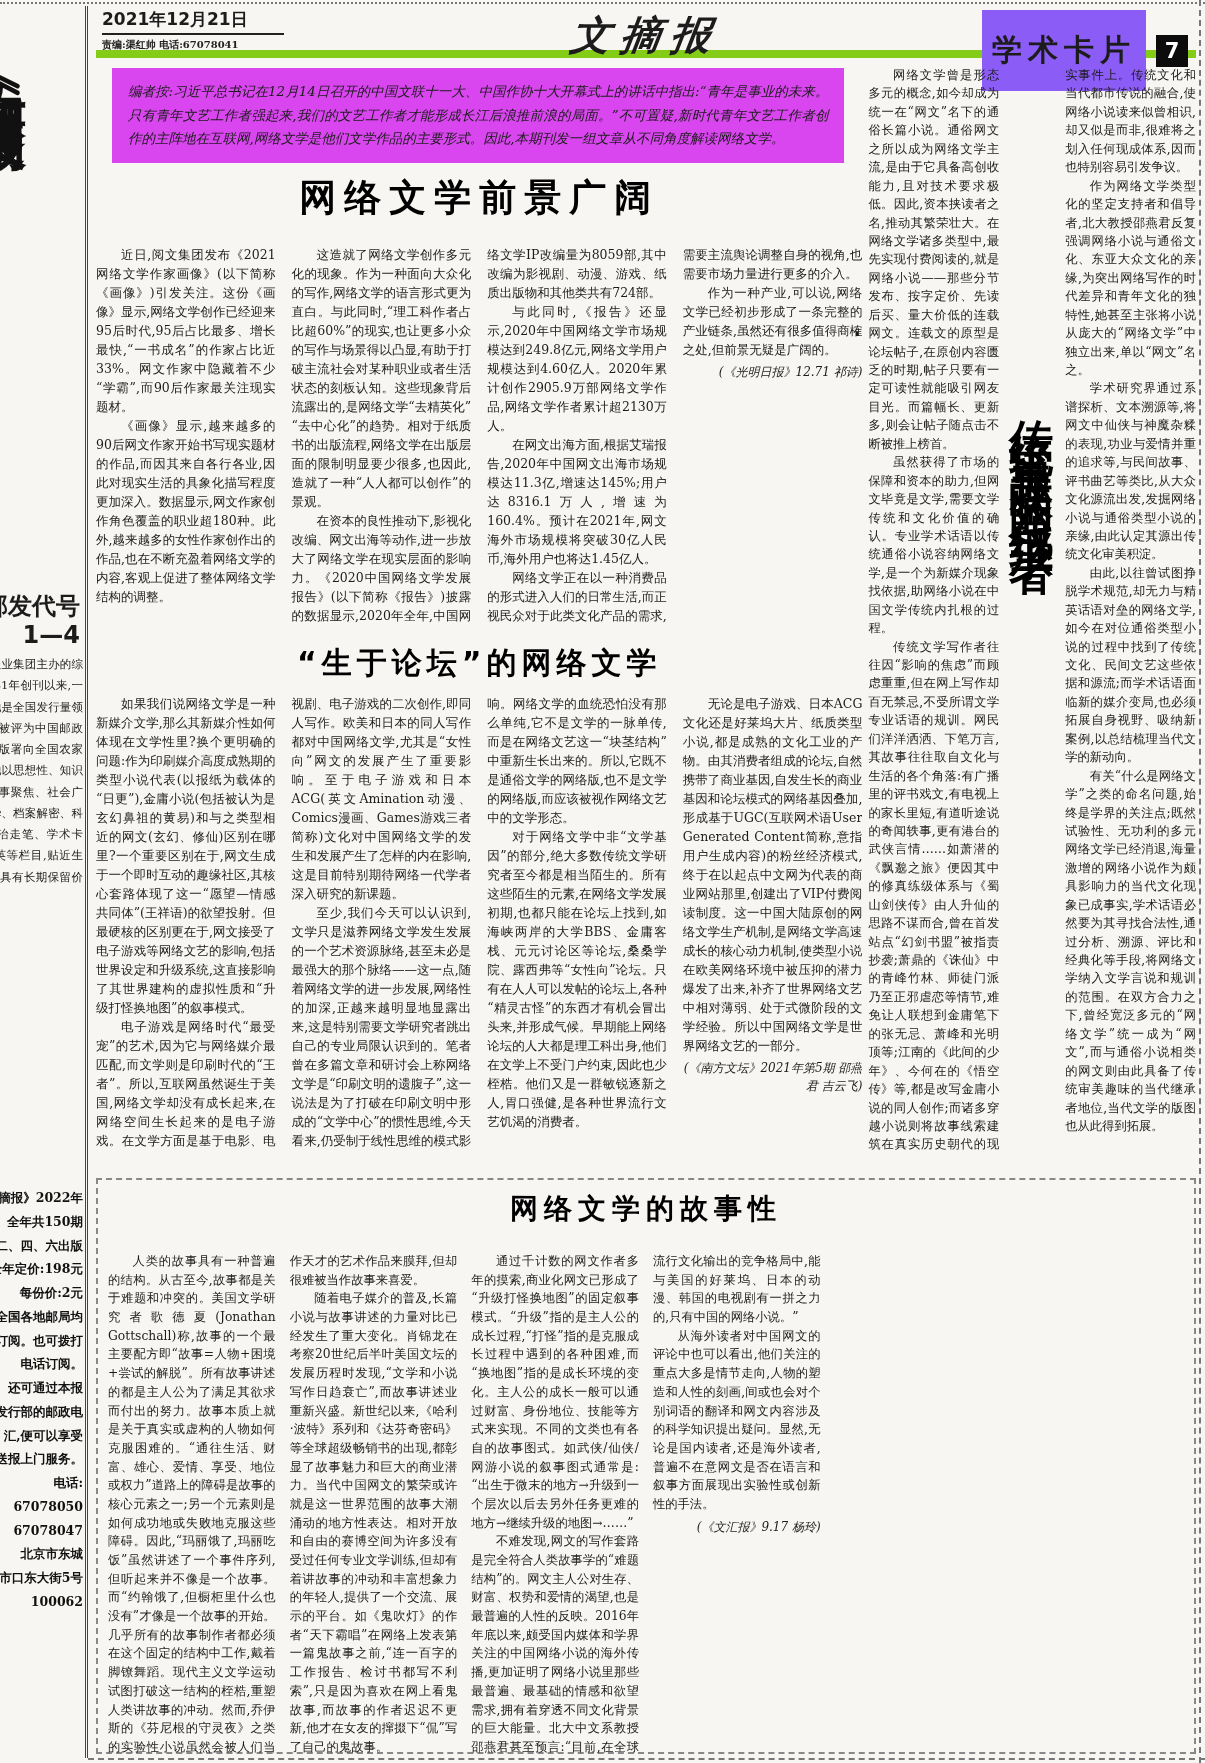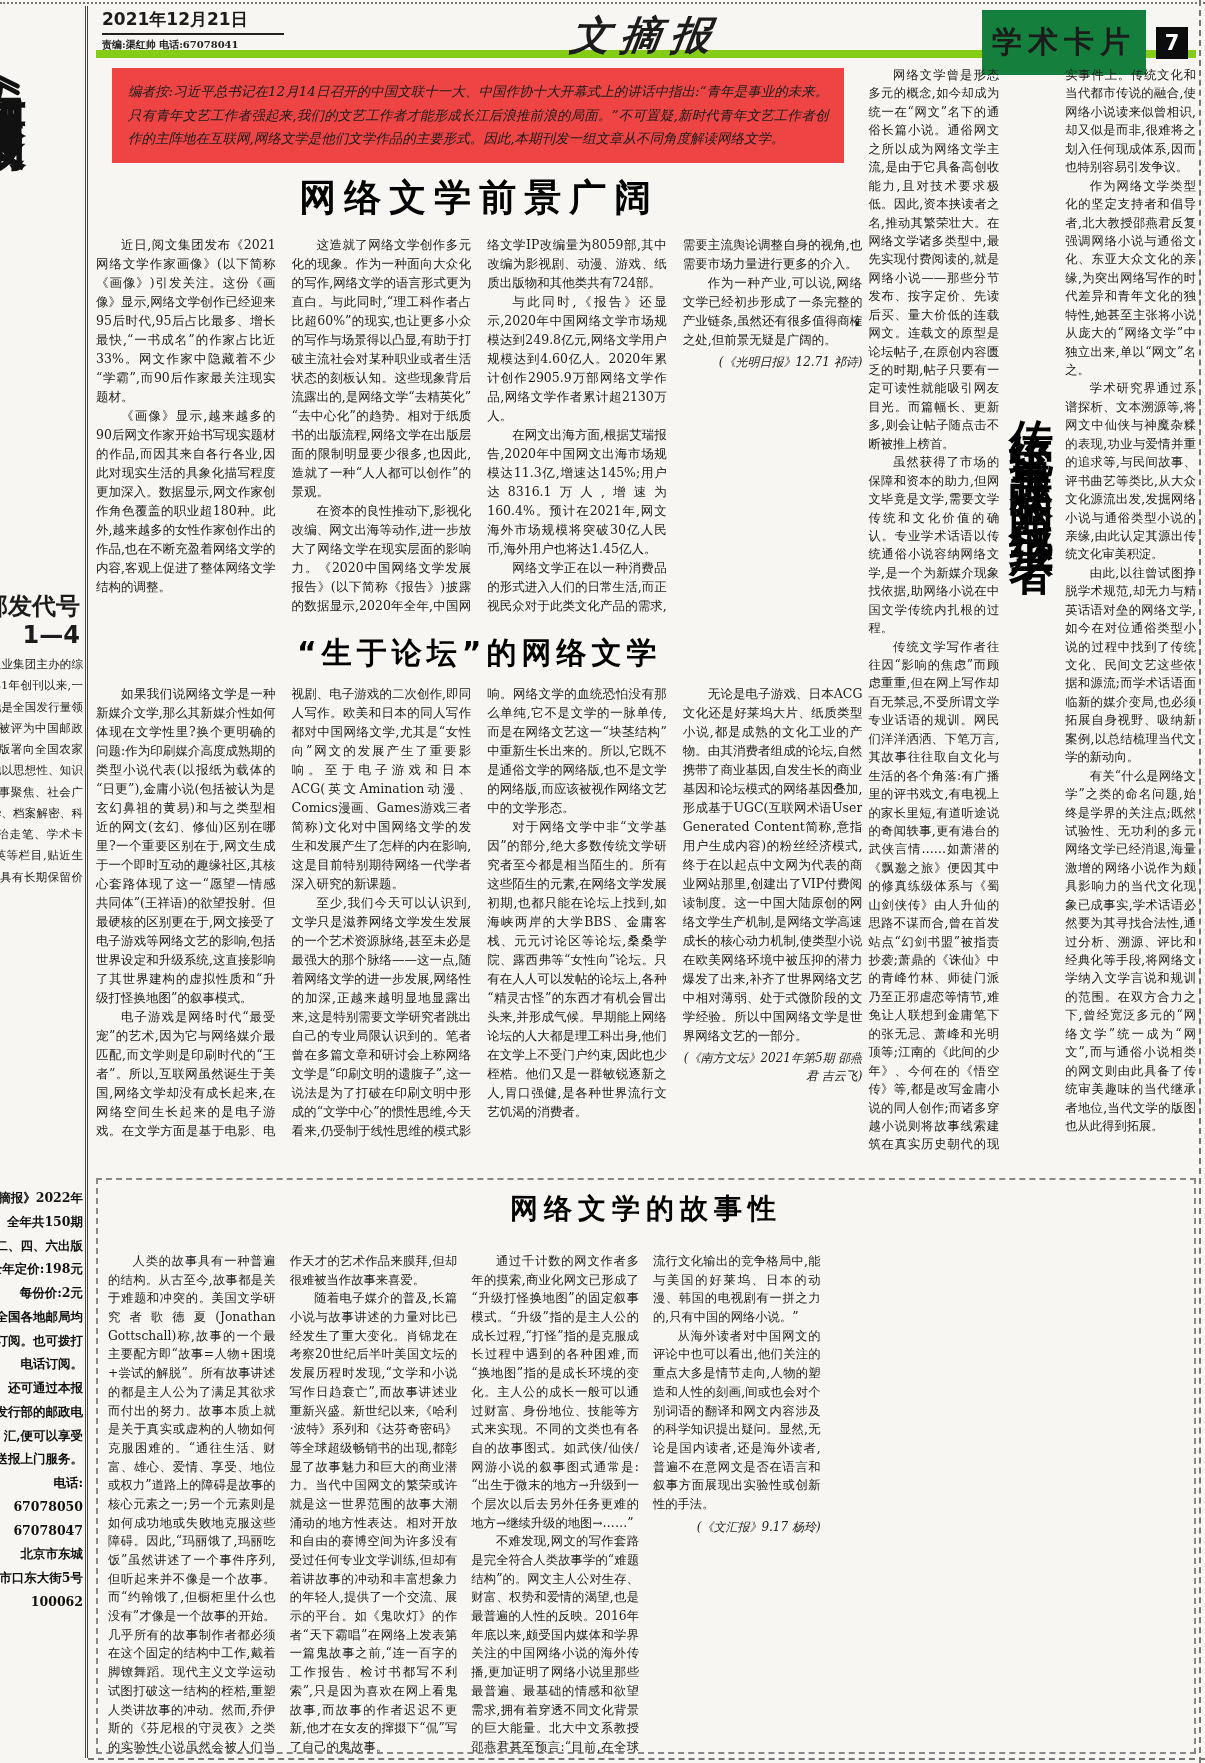--- a/index.html
+++ b/index.html
@@ -33,35 +33,35 @@
 
   header.masthead-bar { position:relative; height:52px; border-bottom:8px solid #84cc16; }
   .date-block { position:absolute; left:6px; top:2px; width:300px; }
   .page-date { font-family:"DejaVu Sans",sans-serif; font-size:17px; font-weight:bold;
                border-bottom:2px solid #222; display:inline-block; padding:0 36px 2px 0; }
   .editor-line { font-size:10px; font-weight:bold; margin-top:3px; color:#222; }
   .masthead { position:absolute; left:50%; top:2px; transform:translateX(-50%) skewX(-8deg);
     font-family:"DejaVu Serif",serif; font-size:40px; font-weight:900; font-style:italic; letter-spacing:10px; }
   .section-wrap { position:absolute; right:8px; top:4px; display:flex; align-items:center; gap:10px; }
   .section-label { font-family:"DejaVu Sans",sans-serif; font-size:30px; font-weight:900;
-    background:#15803d; padding:12px 10px; letter-spacing:6px; }
+    background:#8b5cf6; padding:20px 10px; letter-spacing:6px; }
   .page-number-badge { width:32px; height:32px; background:#0c0c0c; color:#fff;
     font-family:"DejaVu Sans",sans-serif; font-size:21px; font-weight:900;
     display:flex; align-items:center; justify-content:center; }
 
   .content-row { position:relative; margin-top:8px; display:flex; }
   .left-stack { width:772px; }
   .right-art { width:330px; margin-left:6px; position:relative; }
 
-  .editor-note { margin:2px 18px 10px 16px; background:#ef4444; padding:12px 16px;
+  .editor-note { margin:2px 18px 10px 16px; background:#d946ef; padding:12px 16px;
     font-size:13.5px; line-height:1.75; font-style:italic; text-align:justify; }
 
   h2.art-headline { font-family:"DejaVu Sans","Liberation Sans",sans-serif;
     text-align:center; font-weight:900; color:#000; }
-  .a1 h2 { font-size:37px; letter-spacing:8px; margin:6px 0 12px 0;text-align:center; }
+  .a1 h2 { font-size:37px; letter-spacing:8px; margin:6px 0 22px 0;text-align:center; }
   .a2 h2 { font-size:30px; letter-spacing:5px; margin:10px 0 10px 0; }
   .a4 h2 { font-size:28px; letter-spacing:6px; margin:2px 0 24px 0; }
 
   .cols { column-fill:auto; text-align:justify; overflow:hidden;
     font-size:12.5px; line-height:1.52; }
   .cols p { text-indent:2em; }
   .a1 .cols { column-count:4; column-gap:16px; height:388px; }
   .a2 .cols { column-count:4; column-gap:16px; height:468px; }
   p.attr { text-indent:0; text-align:right; font-size:12px; font-style:italic; margin-top:4px; }
 

